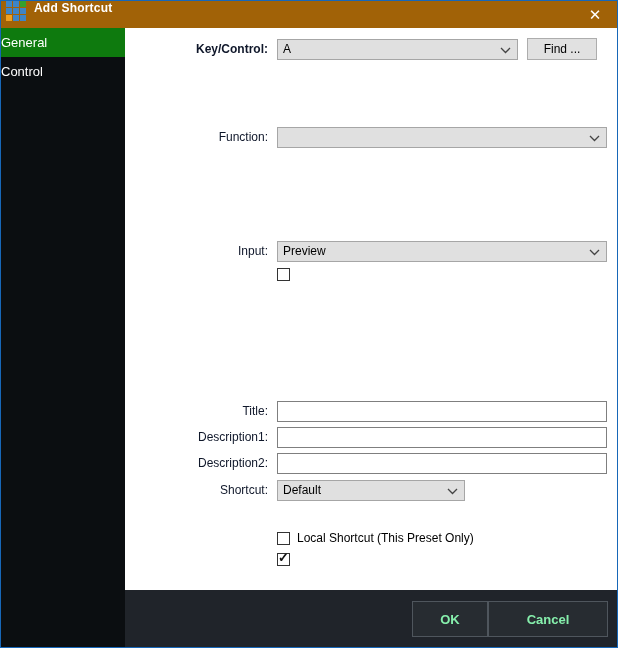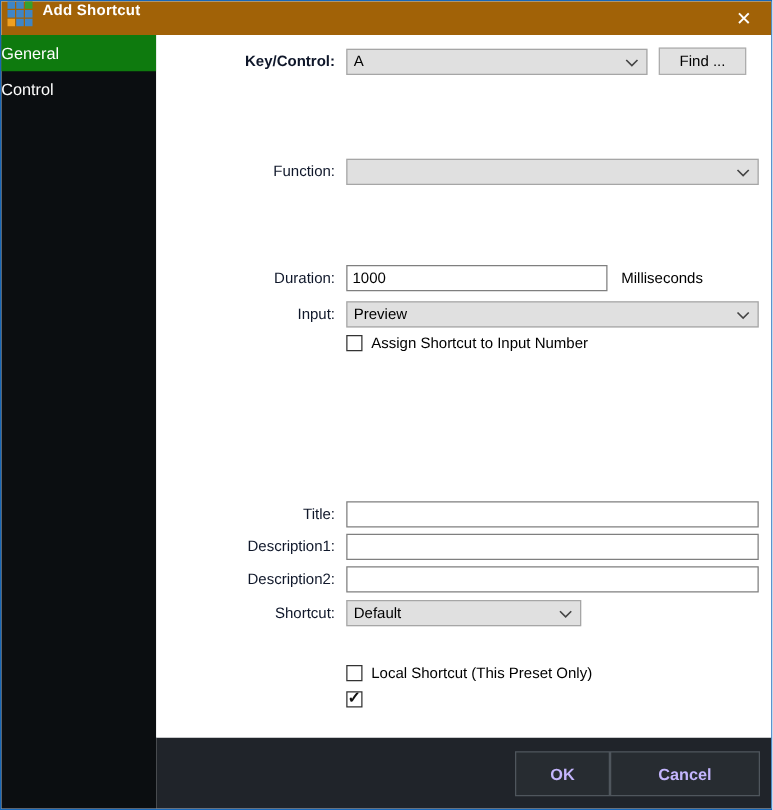--- a/index.html
+++ b/index.html
@@ -105,21 +105,21 @@
   .footer {
     height: 57px;
     background: #20242a;
     display: flex; justify-content: flex-end; align-items: flex-start;
     padding-top: 11px;
   }
   .dlg-btn {
     height: 36px;
     background: #272c31;
     border: 1px solid #4f565d;
-    color: #c4b5fd;
+    color: #86efac;
     font-weight: 700;
     font-size: 13px;
     font-family: "Liberation Sans", sans-serif;
   }
   .dlg-btn.ok { width: 76px; }
   .dlg-btn.cancel { width: 120px; margin-right: 9px; }
 </style>
 </head>
 <body>
 
@@ -176,41 +176,35 @@
           <div class="combo" style="width:330px">
             <span></span>
             <span class="chev">
               <svg width="11" height="7" viewBox="0 0 11 7">
                   <polyline points="1,1 5.5,5.5 10,1" fill="none" stroke="#444" stroke-width="1.3"></polyline>
                 </svg>
             </span>
           </div>
         </div>
 
-        <div class="row" style="top:183px">
-          <span class="lbl">Duration:</span>
-          <input class="txt" style="width: 209px;" type="text" value="1000">
-          <span class="unit">Milliseconds</span>
-        </div>
 
         <div class="row" style="top:212px">
           <span class="lbl">Input:</span>
           <div class="combo" style="width:330px">
             <span>Preview</span>
             <span class="chev">
               <svg width="11" height="7" viewBox="0 0 11 7">
                   <polyline points="1,1 5.5,5.5 10,1" fill="none" stroke="#444" stroke-width="1.3"></polyline>
                 </svg>
             </span>
           </div>
         </div>
 
         <div class="cbrow" style="top:239px">
           <span class="cb"></span>
-          <span class="cblabel">Assign Shortcut to Input Number</span>
         </div>
 
         <div class="row" style="top:372px">
           <span class="lbl">Title:</span>
           <input class="txt" style="width: 330px;" type="text" value="">
         </div>
 
         <div class="row" style="top:398px">
           <span class="lbl">Description1:</span>
           <input class="txt" style="width: 330px;" type="text" value="">

